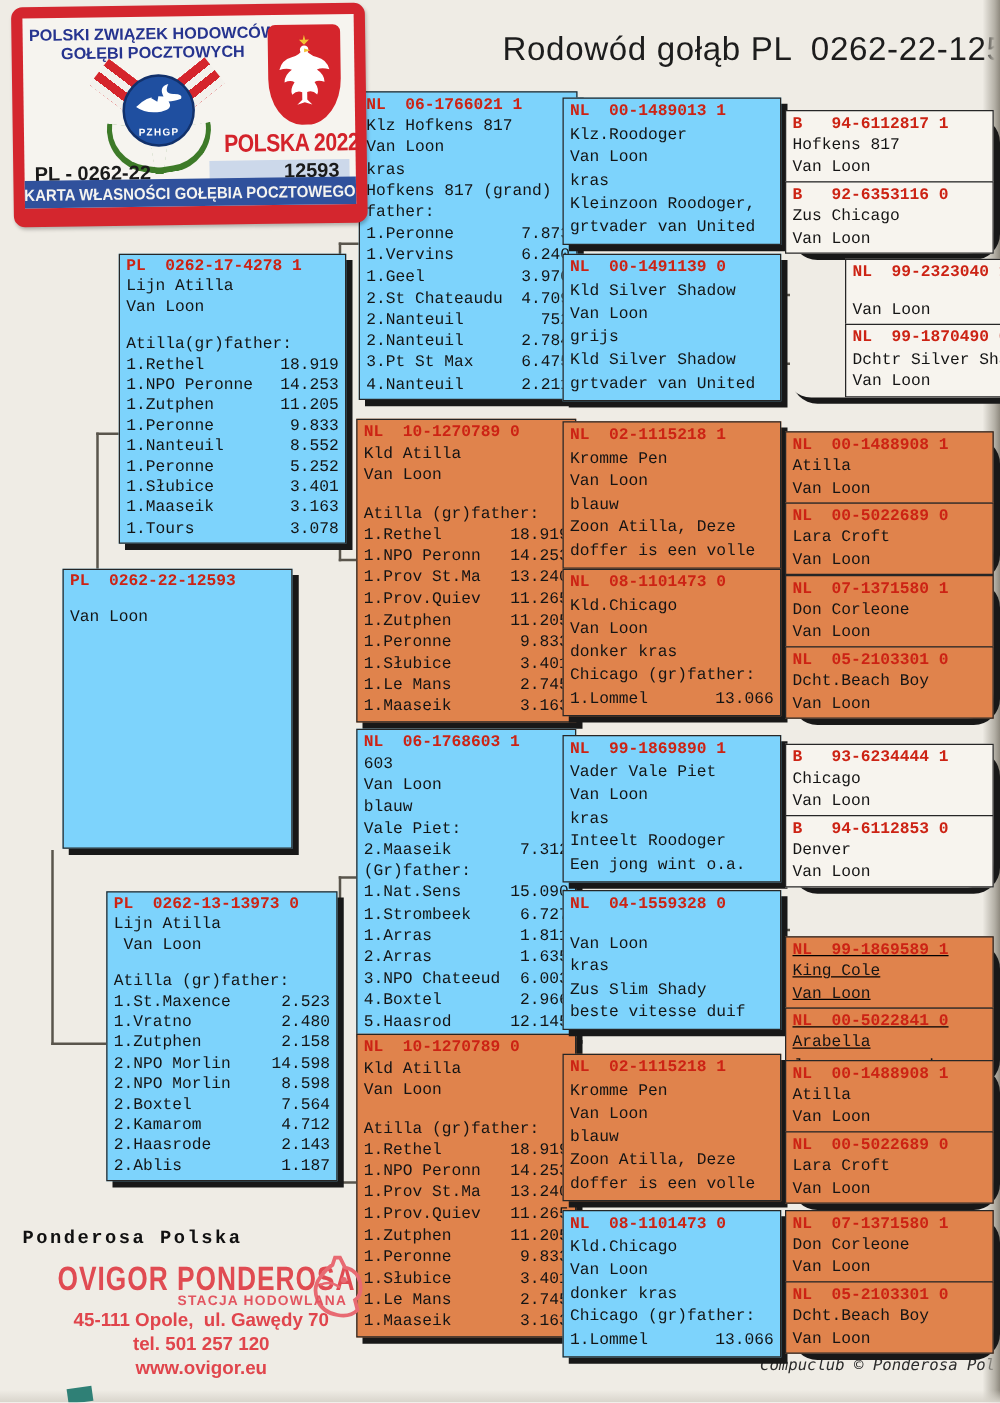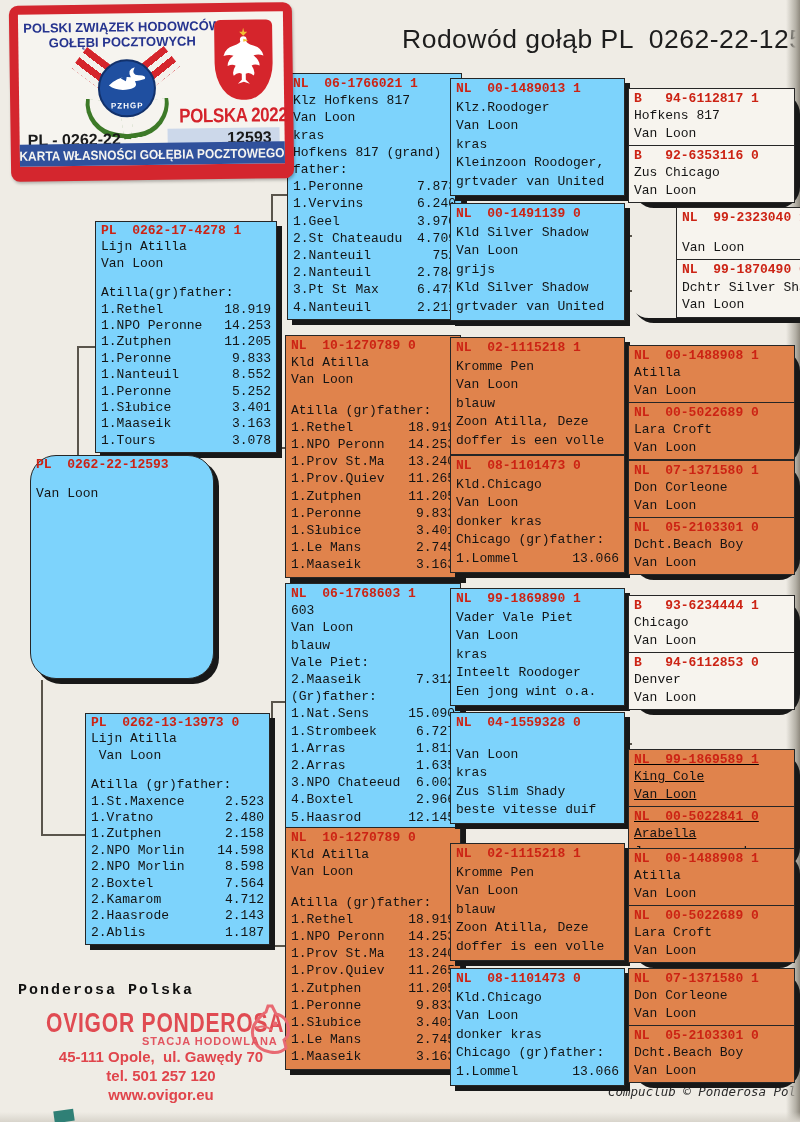--- a/index.html
+++ b/index.html
@@ -136,37 +136,37 @@
       <div class="conn" style="left: 624px; top: 678px; width: 8px; height: 2px;"></div>
       <div class="conn" style="left: 624px; top: 743px; width: 2px; height: 57px;"></div>
       <div class="conn" style="left: 624px; top: 743px; width: 8px; height: 2px;"></div>
       <div class="conn" style="left: 624px; top: 798px; width: 8px; height: 2px;"></div>
       <div class="conn" style="left: 624px; top: 876px; width: 2px; height: 57px;"></div>
       <div class="conn" style="left: 624px; top: 876px; width: 8px; height: 2px;"></div>
       <div class="conn" style="left: 624px; top: 931px; width: 8px; height: 2px;"></div>
       <div class="conn" style="left: 624px; top: 996px; width: 2px; height: 57px;"></div>
       <div class="conn" style="left: 624px; top: 996px; width: 8px; height: 2px;"></div>
       <div class="conn" style="left: 624px; top: 1051px; width: 8px; height: 2px;"></div>
-      <div class="pbox g1" style="left: 95px; top: 203px; width: 170px; margin-top: 18px;">
+      <div class="pbox g1" style="left: 95px; top: 203px; width: 170px;">
         <div class="hdr">PL  0262-17-4278 1</div>
         <div class="bl">Lijn Atilla</div>
         <div class="bl">Van Loon</div>
         <div class="bl"></div>
         <div class="bl">Atilla(gr)father:</div>
         <div class="rr"><span>1.Rethel</span><span>18.919</span></div>
         <div class="rr"><span>1.NPO Peronne</span><span>14.253</span></div>
         <div class="rr"><span>1.Zutphen</span><span>11.205</span></div>
         <div class="rr"><span>1.Peronne</span><span>9.833</span></div>
         <div class="rr"><span>1.Nanteuil</span><span>8.552</span></div>
         <div class="rr"><span>1.Peronne</span><span>5.252</span></div>
         <div class="rr"><span>1.Słubice</span><span>3.401</span></div>
         <div class="rr"><span>1.Maaseik</span><span>3.163</span></div>
         <div class="rr"><span>1.Tours</span><span>3.078</span></div>
       </div>
-      <div class="pbox g1 subject" style="left: 30px; top: 455px; width: 172px; border-radius: 26px;">
+      <div class="pbox g1 subject" style="left: 50px; top: 455px; width: 172px;">
         <div class="hdr">PL  0262-22-12593</div>
         <div class="bl"></div>
         <div class="bl">Van Loon</div>
       </div>
       <div class="pbox g1" style="left: 85px; top: 713px; width: 173px;">
         <div class="hdr">PL  0262-13-13973 0</div>
         <div class="bl">Lijn Atilla</div>
         <div class="bl"> Van Loon</div>
         <div class="bl"></div>
         <div class="bl">Atilla (gr)father:</div>

